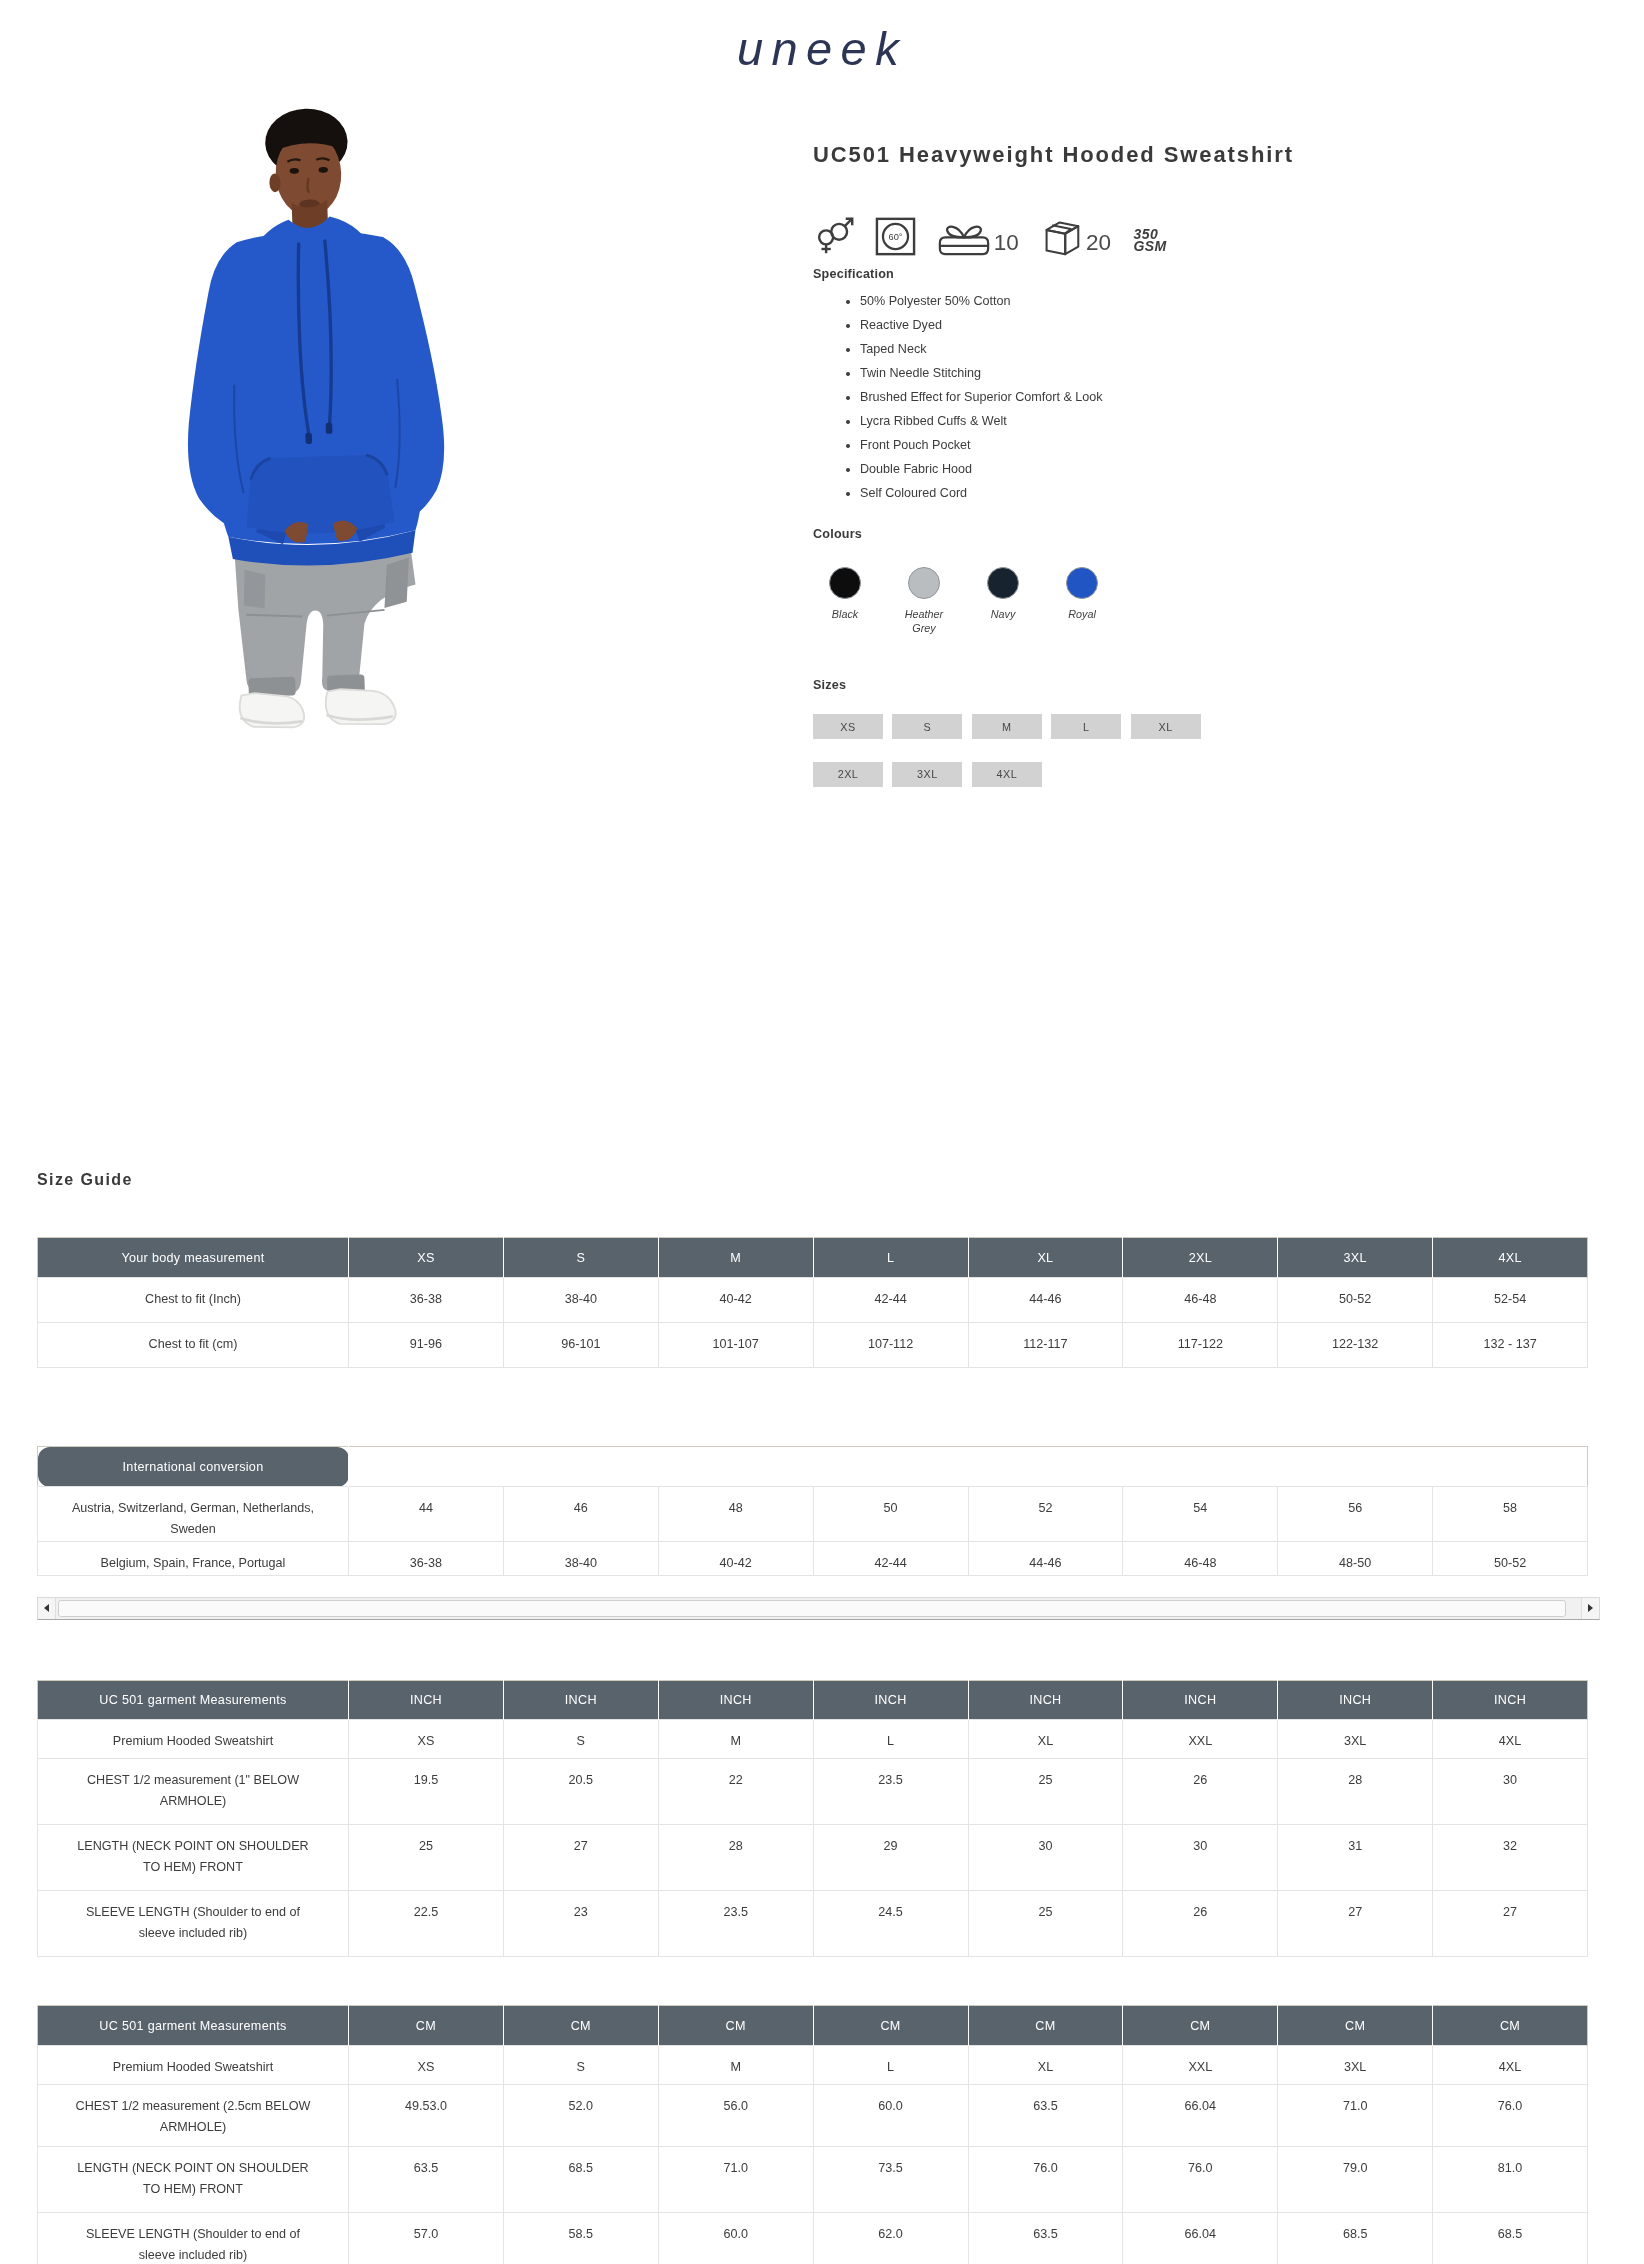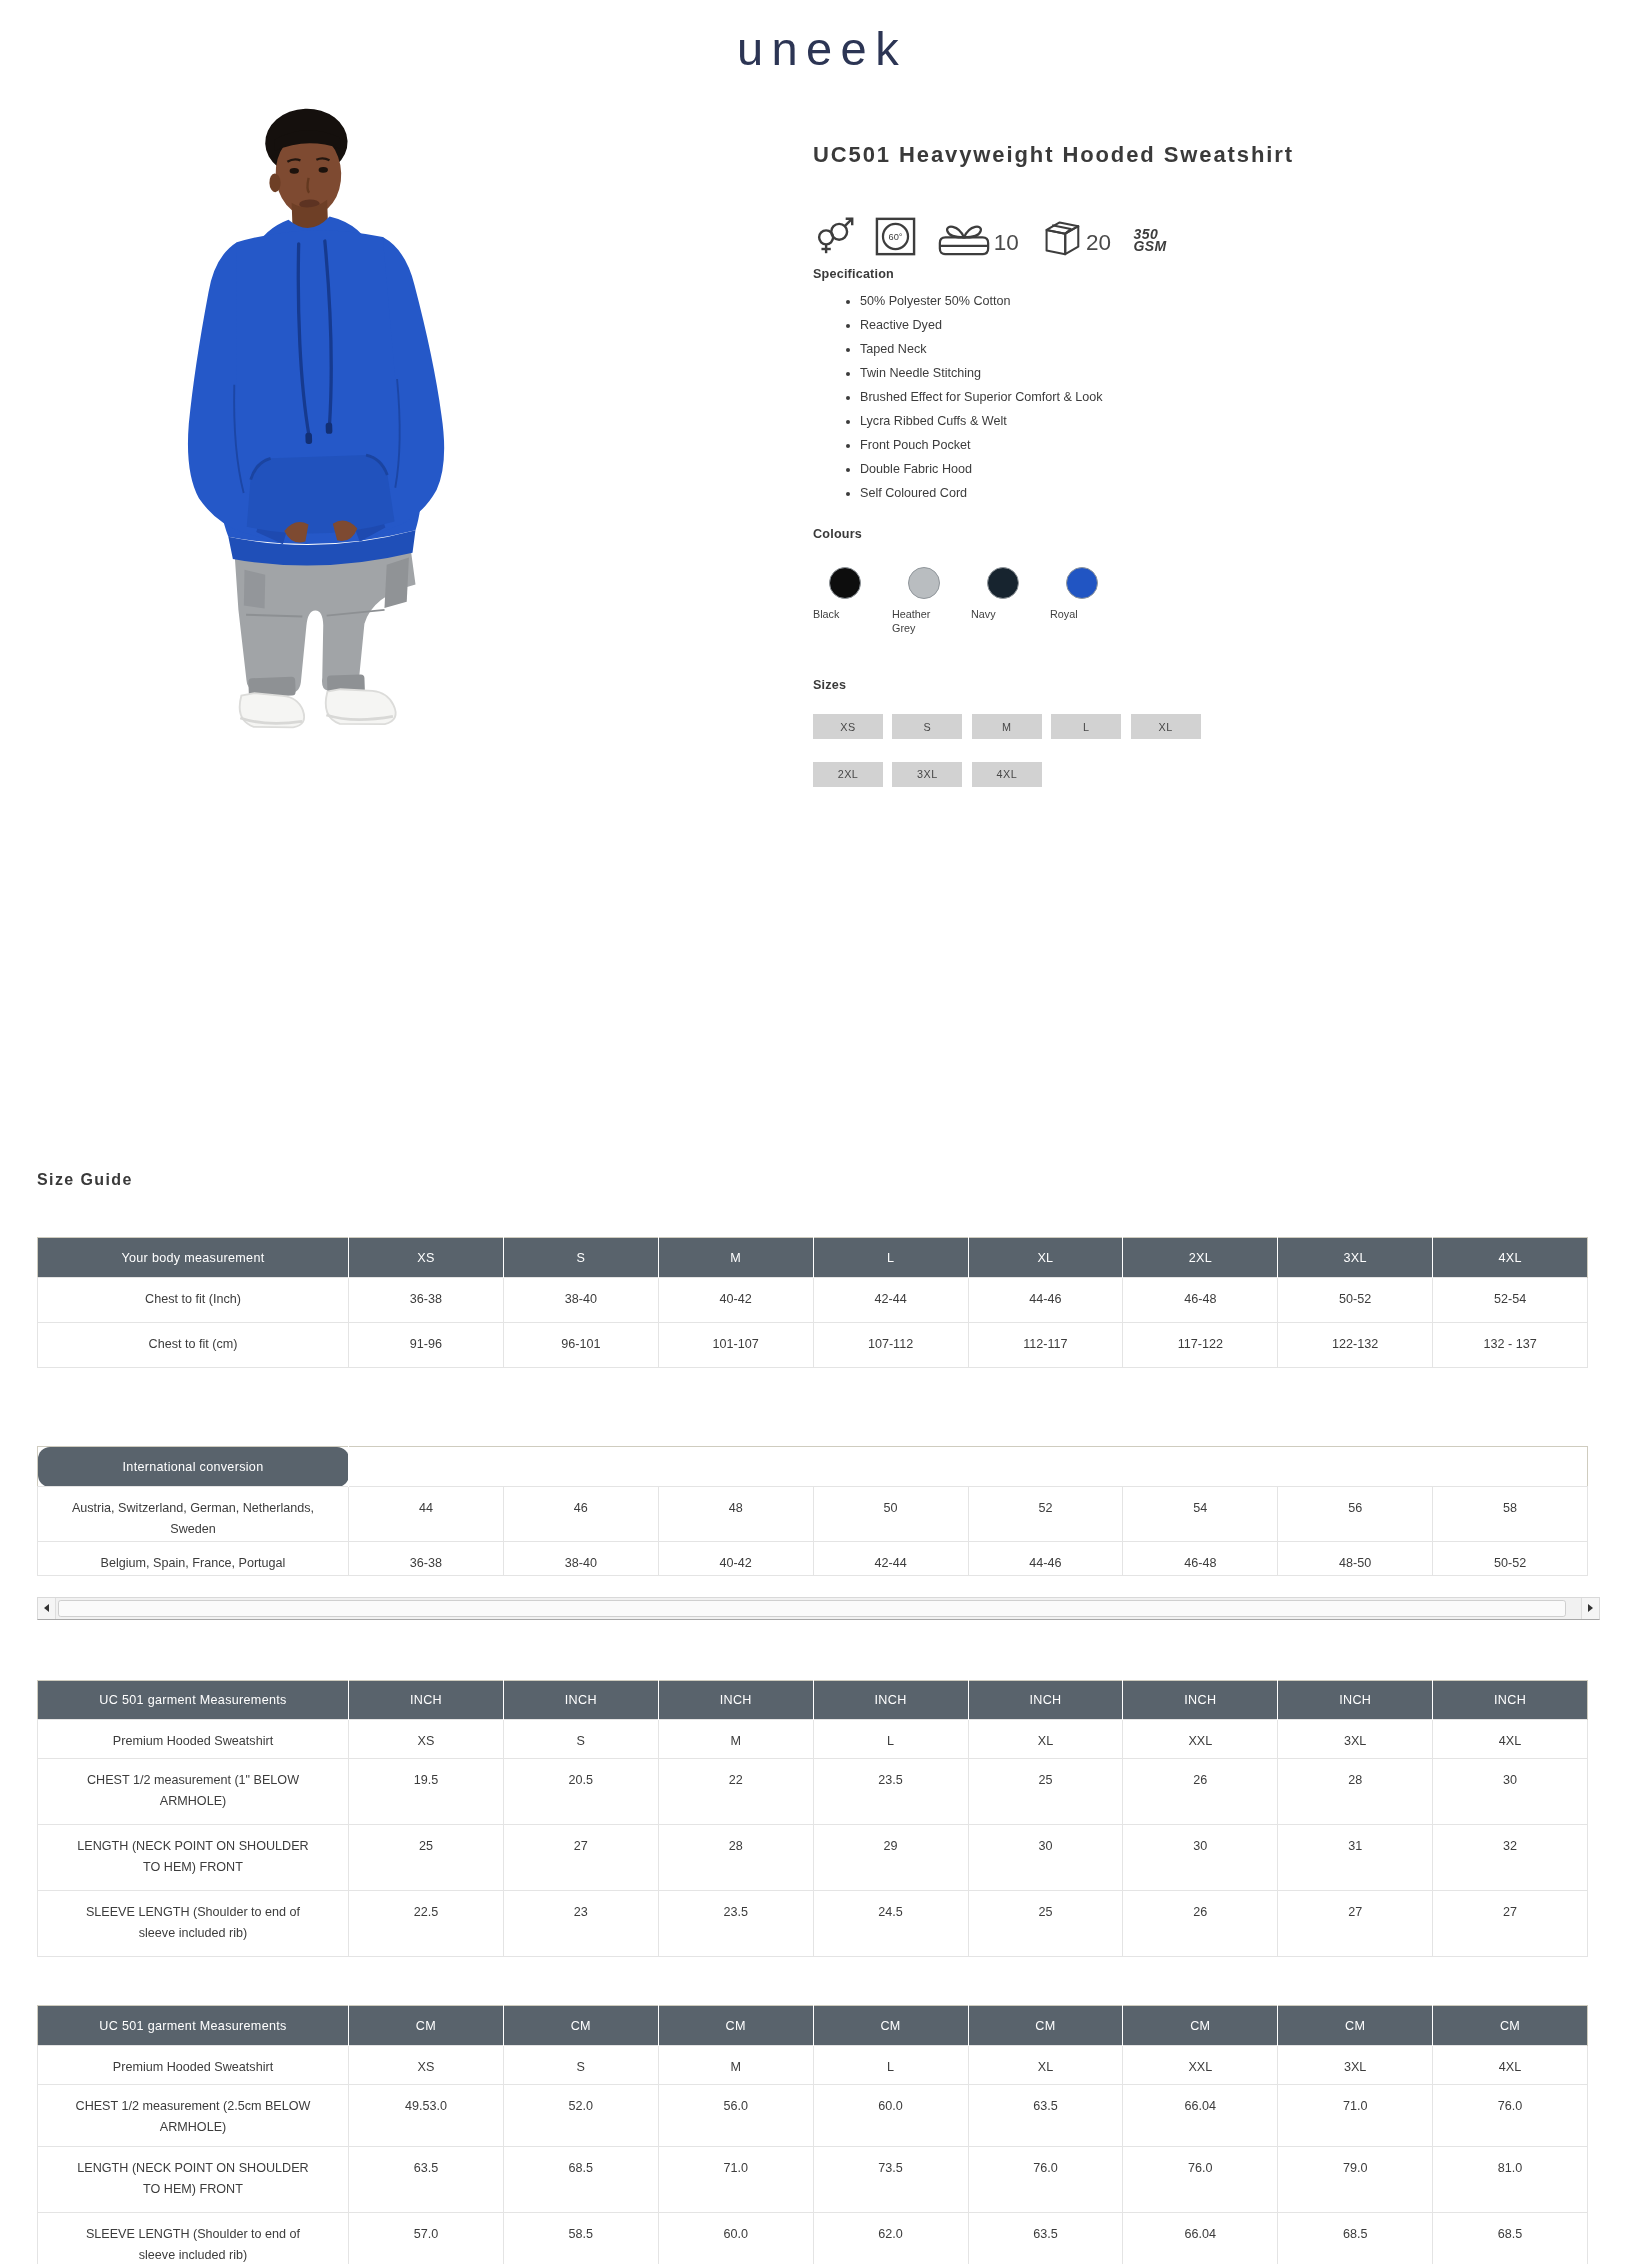--- a/index.html
+++ b/index.html
@@ -1,40 +1,40 @@
 <!DOCTYPE html>
 <html style="font-size:15px"><head>
 <meta charset="utf-8">
 <style>
   html,body{margin:0;padding:0;background:#fff;}
   body{width:1644px;height:2265px;position:relative;overflow:hidden;
        font-family:"Liberation Sans","DejaVu Sans",sans-serif;color:#3c3c3c;}
 
   
   .logo{position:absolute;top:20.6px;left:0;width:100%;text-align:center;
-        font-size:47px;font-weight:400;letter-spacing:8.4px;color:#2c3554;}
+        font-size:47px;font-weight:400;letter-spacing:8.4px;color:#2c3554;font-style:italic;}
 
   
   .photo{position:absolute;left:141px;top:101px;width:478px;height:646px;}
 
   
   .info{position:absolute;left:813px;top:142px;width:581px;}
   .title{font-size:22px;font-weight:bold;letter-spacing:1.9px;color:#3a3a3a;}
   .icons{display:flex;align-items:flex-end;gap:9.4px;margin-top:43px;height:45px;}
   .icon-group{display:flex;align-items:flex-end;gap:3.7px;}
   .icon-num{font-size:22.5px;color:#4a4a4a;line-height:1;padding-bottom:1.9px;margin-top:29px;}
   .gsm{font-size:14px;font-weight:bold;line-height:12px;letter-spacing:0.5px;color:#3d3d3d;padding-bottom:3.7px;margin-left:13px;font-style:italic;}
   .icons svg{display:block;}
   .sec-head{font-size:12.6px;font-weight:bold;color:#3a3a3a;letter-spacing:0.2px;}
   .spec-head{margin-top:11.2px;}
   ul.spec{margin:7.5px 0 0 0;padding-left:47px;}
   ul.spec li{font-size:12.6px;line-height:24px;color:#3c3c3c;}
   .colours-head{margin-top:22.5px;}
   .swatches{display:flex;margin-top:26px;}
-  .swatch-item{width:64px;margin-right:15px;}
+  .swatch-item{width:64px;margin-right:15px;text-align:center;font-style:italic;}
   .swatch-circle{width:32px;height:32px;border-radius:50%;margin:0 auto;border:1.9px solid #90969b;box-sizing:border-box;cursor:pointer;}
   .swatch-label{font-size:10.8px;line-height:14px;color:#3f3f3f;margin-top:7.5px;}
   .sizes-head{margin-top:43px;}
   .size-row{display:flex;gap:9.4px;margin-top:22.5px;}
   .size-row [data-name=size-button]{width:70px;height:25px;background:#d2d2d2;color:#474747;
       font-size:10.8px;letter-spacing:0.5px;display:flex;align-items:center;justify-content:center;cursor:pointer;}
 
   
   .sg-head{position:absolute;left:37px;top:1171px;font-size:16px;font-weight:bold;letter-spacing:1.4px;color:#3a3a3a;}
 

